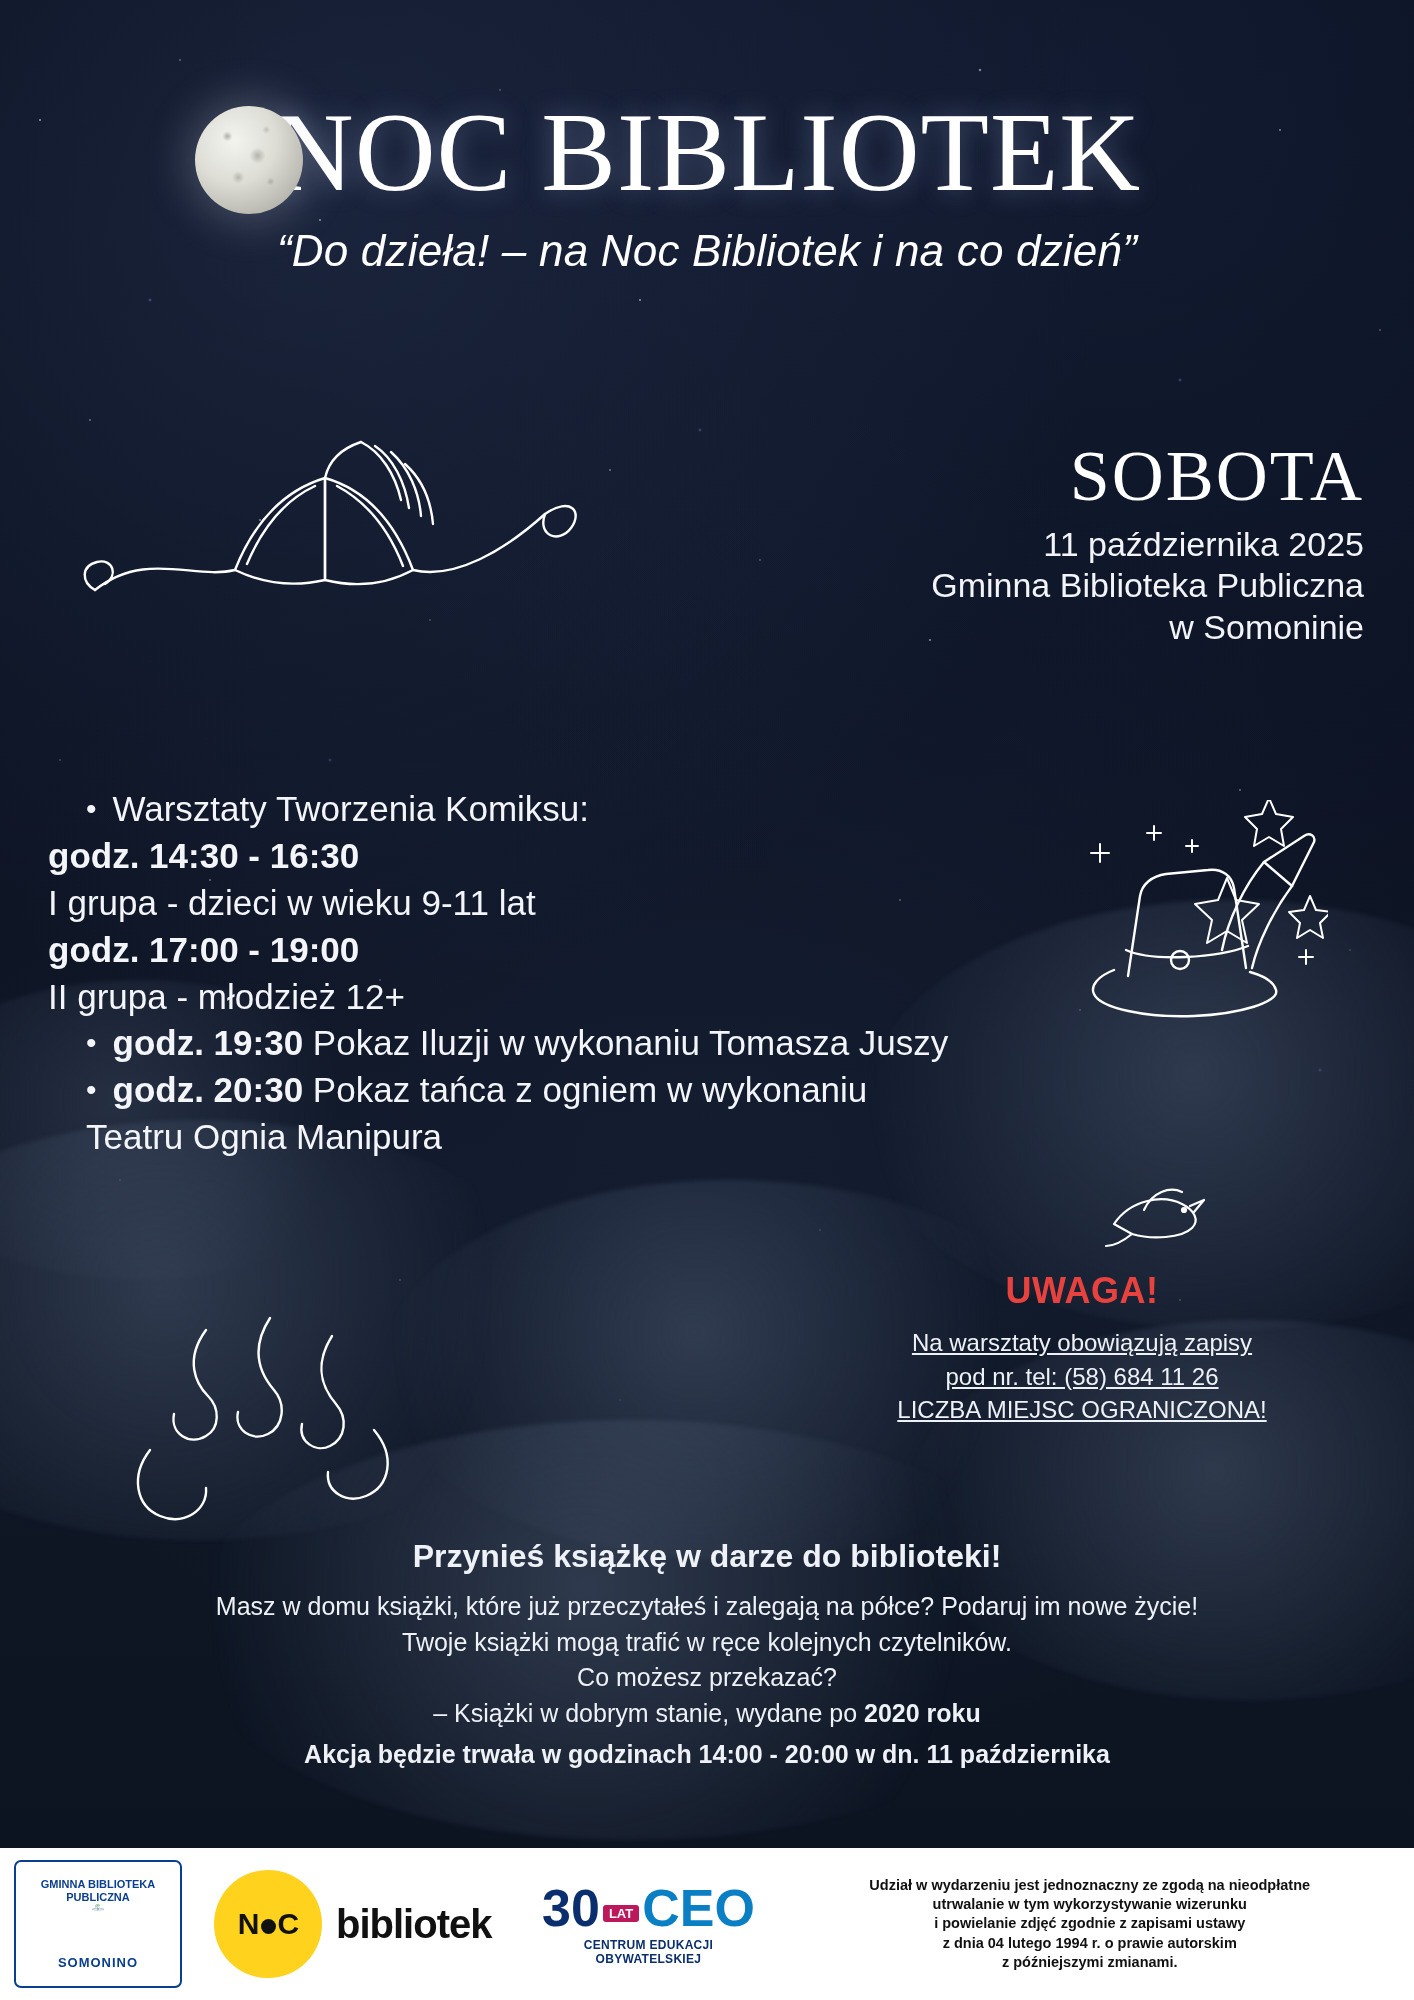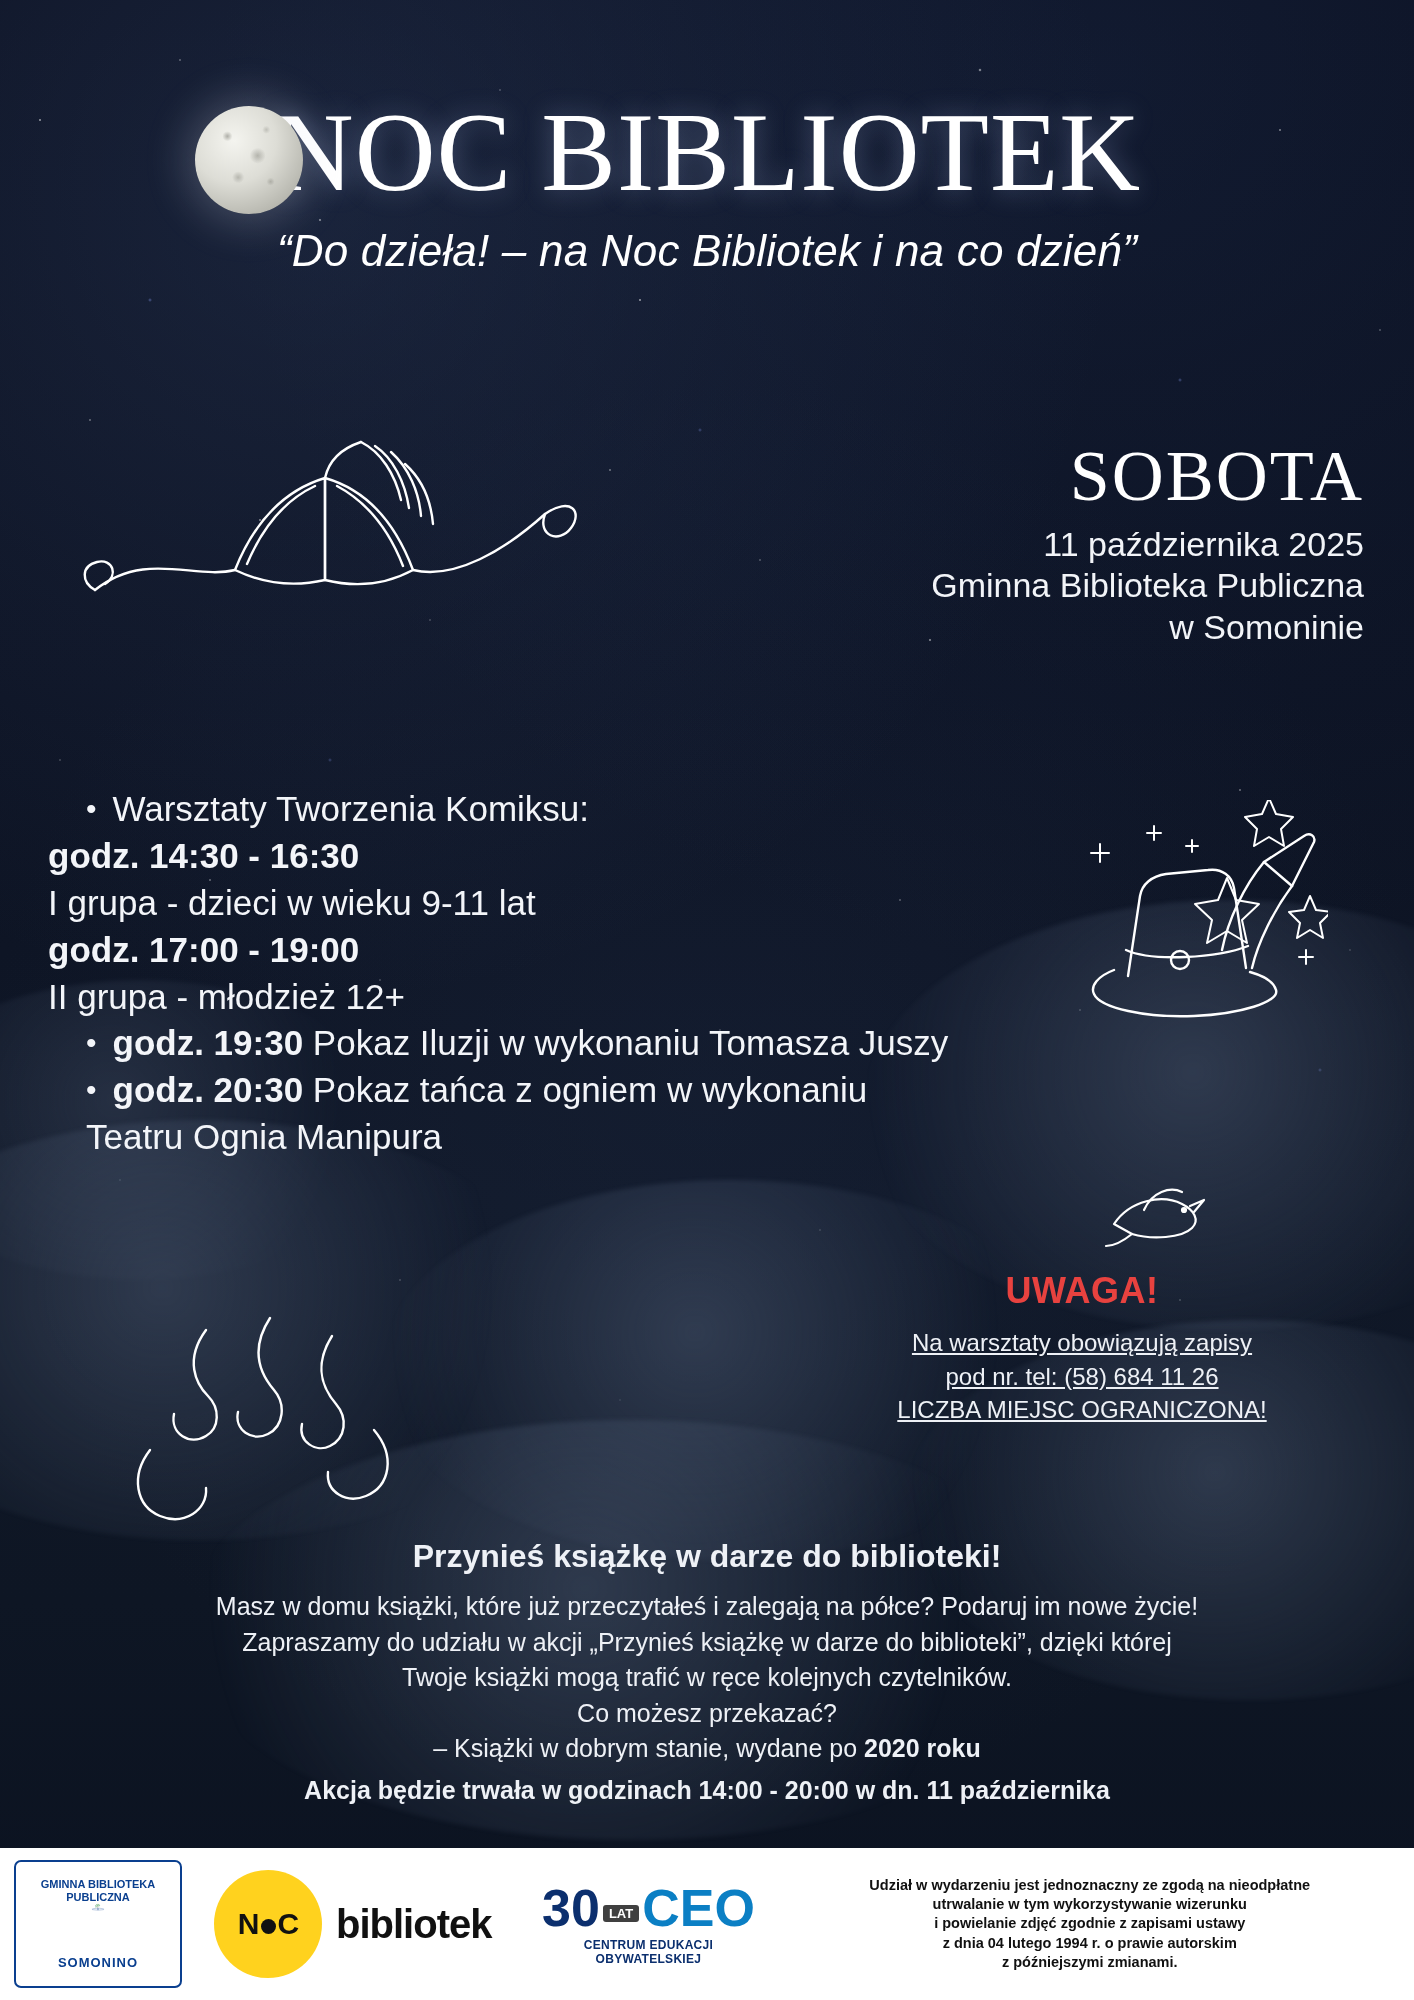--- a/index.html
+++ b/index.html
@@ -285,21 +285,21 @@
     width: 230px;
     text-align: center;
     color: #0b2f6e;
   }
   .logo-ceo .big {
     font-size: 52px; font-weight: bold; line-height: 1;
     display: flex; align-items: center; justify-content: center; gap: 3px;
   }
   .logo-ceo .lat {
     display: inline-block;
-    background: #404040; color: #fff;
+    background: #be185d; color: #fff;
     font-size: 13px; padding: 2px 6px; border-radius: 3px;
     position: relative; top: -12px; margin-top: 35px;
   }
   .logo-ceo .ceo-mark { color: #0b7fc4; font-size: 52px; font-weight: bold; }
   .logo-ceo .sub {
     font-size: 12px; font-weight: bold; line-height: 1.2; margin-top: 4px;
     letter-spacing: .3px;
   }
 
   .footer-legal {
@@ -425,21 +425,20 @@
   <div class="uwaga">
     <div class="head">UWAGA!</div>
     <div class="line">Na warsztaty obowiązują zapisy</div>
     <div class="line">pod nr. tel: (58) 684 11 26</div>
     <div class="line">LICZBA MIEJSC OGRANICZONA!</div>
   </div>
 
   <div class="donate">
     <div class="head">Przynieś książkę w darze do biblioteki!</div>
     <div class="line">Masz w domu książki, które już przeczytałeś i zalegają na półce? Podaruj im nowe życie!</div>
-    <div class="line">Zapraszamy do udziału w akcji „Przynieś książkę w darze do biblioteki”, dzięki której</div>
     <div class="line">Twoje książki mogą trafić w ręce kolejnych czytelników.</div>
     <div class="line">Co możesz przekazać?</div>
     <div class="line"><span>– Książki w dobrym stanie, wydane po </span><b>2020 roku</b></div>
     <div class="line bold">Akcja będzie trwała w godzinach 14:00 - 20:00 w dn. 11 października</div>
   </div>
 
   <div class="footer">
 
     <div class="logo-gbp">
       <div class="top">

